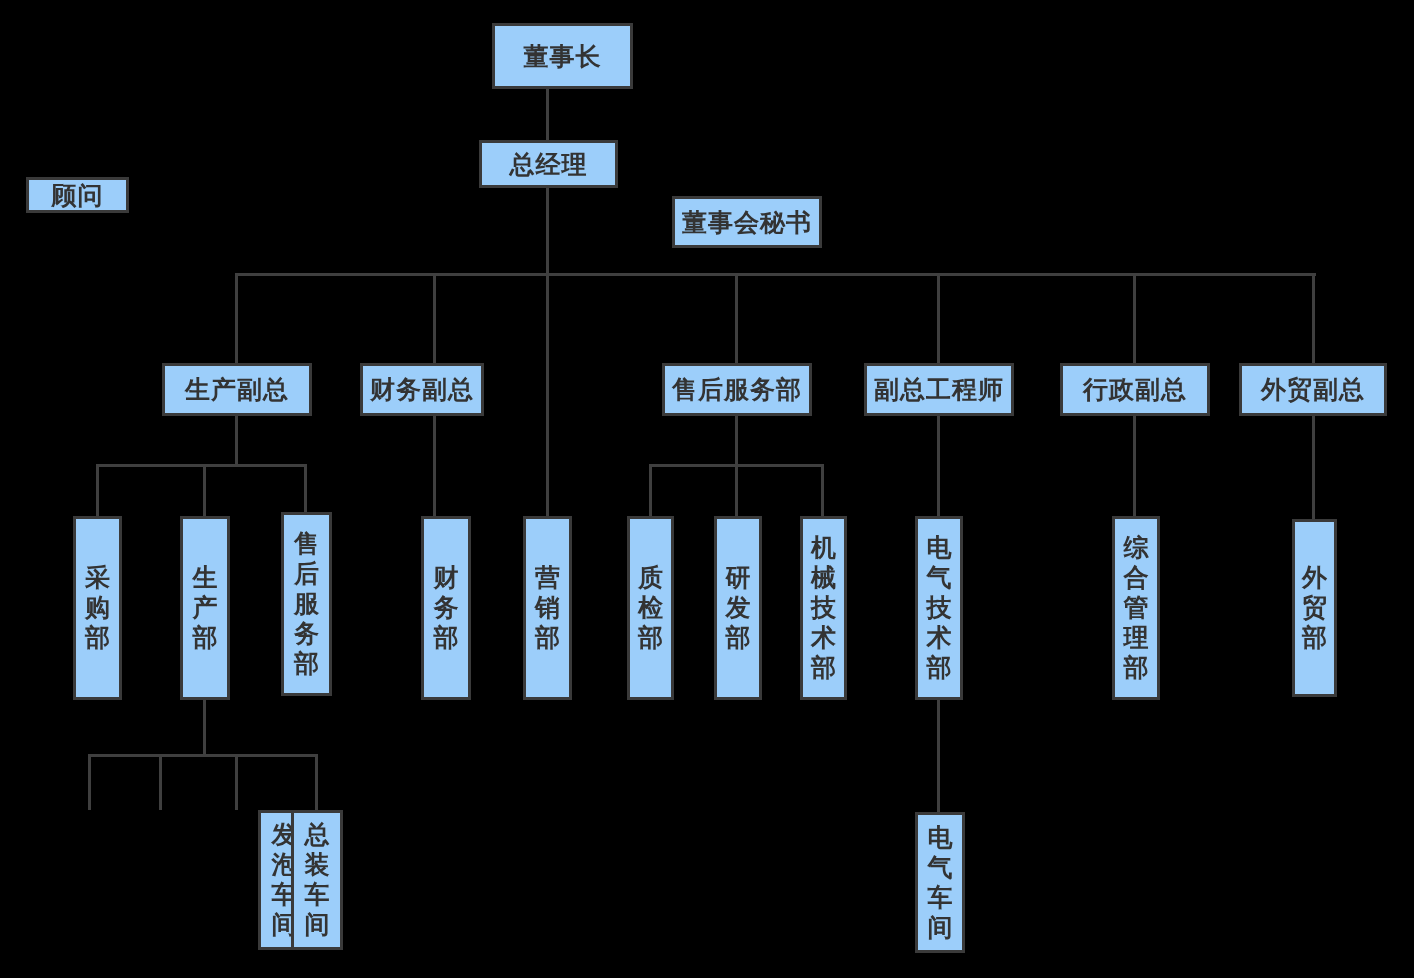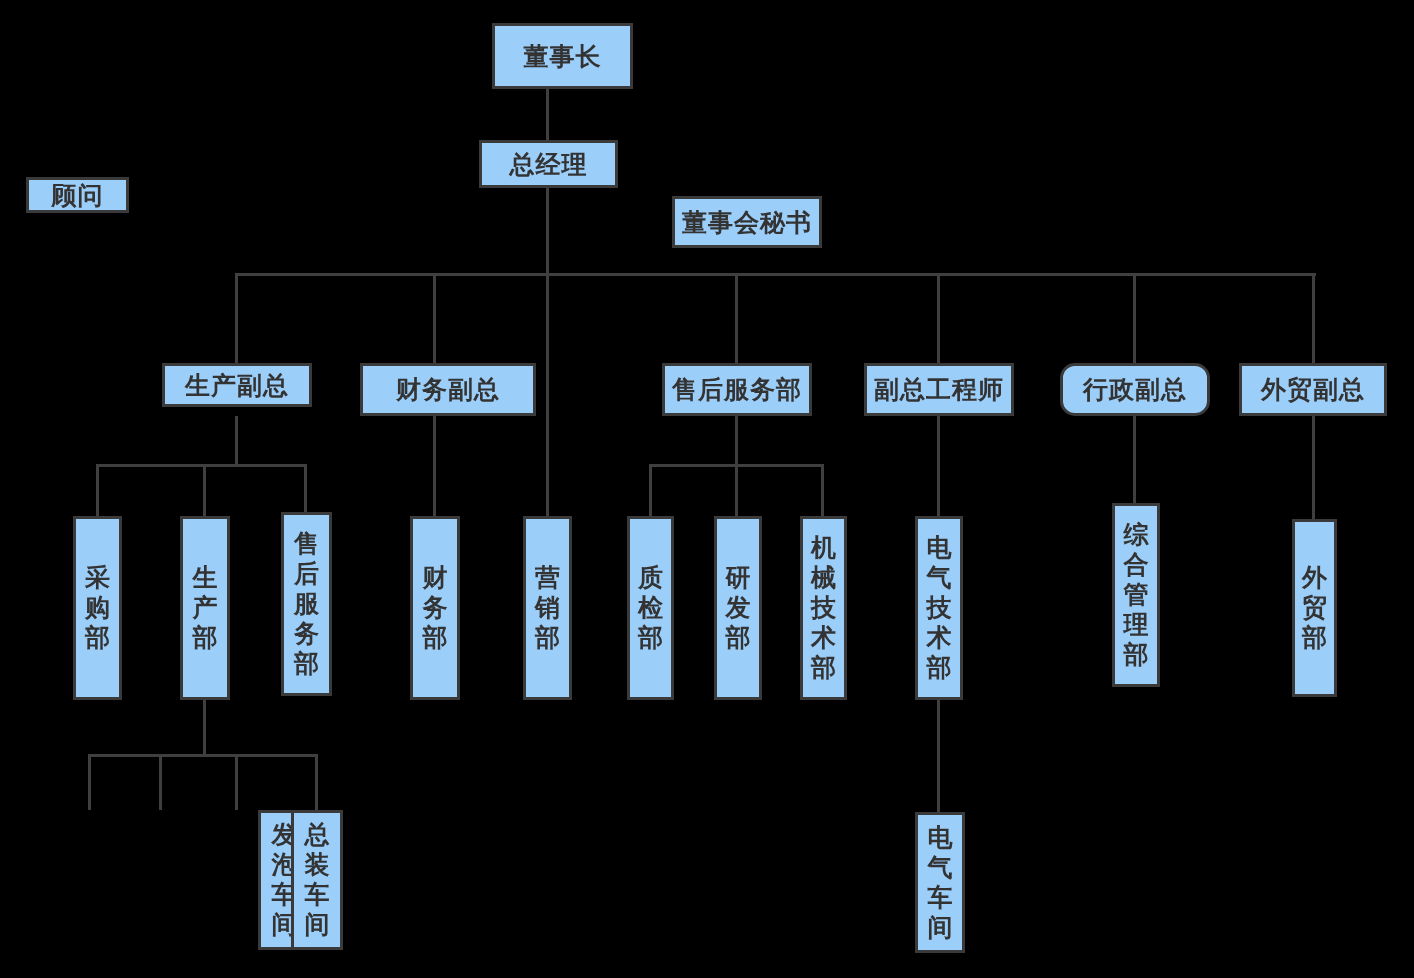--- a/index.html
+++ b/index.html
@@ -92,67 +92,67 @@
   <div class="node h" style="left:479px;top:140px;width:139px;height:48px;">
     <span class="lbl">总经理</span>
   </div>
   <div class="node h" style="left:26px;top:177px;width:103px;height:36px;">
     <span class="lbl">顾问</span>
   </div>
   <div class="node h" style="left:672px;top:196px;width:150px;height:52px;">
     <span class="lbl">董事会秘书</span>
   </div>
 
-  <div class="node h" style="left:162px;top:363px;width:150px;height:44px;">
+  <div class="node h" style="left:162px;top:363px;width:150px;height:53px;">
     <span class="lbl">生产副总</span>
   </div>
-  <div class="node h" style="left:360px;top:363px;width:176px;height:53px;">
+  <div class="node h" style="left:360px;top:363px;width:124px;height:53px;">
     <span class="lbl">财务副总</span>
   </div>
   <div class="node h" style="left:662px;top:363px;width:150px;height:53px;">
     <span class="lbl">售后服务部</span>
   </div>
   <div class="node h" style="left:864px;top:363px;width:150px;height:53px;">
     <span class="lbl">副总工程师</span>
   </div>
-  <div class="node h" style="left:1060px;top:363px;width:150px;height:53px;border-radius:15px;">
+  <div class="node h" style="left:1060px;top:363px;width:150px;height:53px;">
     <span class="lbl">行政副总</span>
   </div>
   <div class="node h" style="left:1239px;top:363px;width:148px;height:53px;">
     <span class="lbl">外贸副总</span>
   </div>
 
   <div class="node v" style="left:73px;top:516px;width:49px;height:184px;">
     <span class="lbl">采购部</span>
   </div>
   <div class="node v" style="left:180px;top:516px;width:50px;height:184px;">
     <span class="lbl">生产部</span>
   </div>
   <div class="node v" style="left:281px;top:512px;width:51px;height:184px;">
     <span class="lbl">售后服务部</span>
   </div>
-  <div class="node v" style="left:410px;top:516px;width:50px;height:184px;">
+  <div class="node v" style="left:421px;top:516px;width:50px;height:184px;">
     <span class="lbl">财务部</span>
   </div>
   <div class="node v" style="left:523px;top:516px;width:49px;height:184px;">
     <span class="lbl">营销部</span>
   </div>
   <div class="node v" style="left:627px;top:516px;width:47px;height:184px;">
     <span class="lbl">质检部</span>
   </div>
   <div class="node v" style="left:714px;top:516px;width:48px;height:184px;">
     <span class="lbl">研发部</span>
   </div>
   <div class="node v" style="left:800px;top:516px;width:47px;height:184px;">
     <span class="lbl">机械技术部</span>
   </div>
   <div class="node v" style="left:915px;top:516px;width:48px;height:184px;">
     <span class="lbl">电气技术部</span>
   </div>
-  <div class="node v" style="left:1112px;top:503px;width:48px;height:184px;">
+  <div class="node v" style="left:1112px;top:516px;width:48px;height:184px;">
     <span class="lbl">综合管理部</span>
   </div>
   <div class="node v" style="left:1292px;top:519px;width:45px;height:178px;">
     <span class="lbl">外贸部</span>
   </div>
 
   <div class="node v" style="left:211px;top:810px;width:52px;height:140px;margin-left:47px;">
     <span class="lbl">发泡车间</span>
   </div>
   <div class="node v" style="left:291px;top:810px;width:52px;height:140px;">

